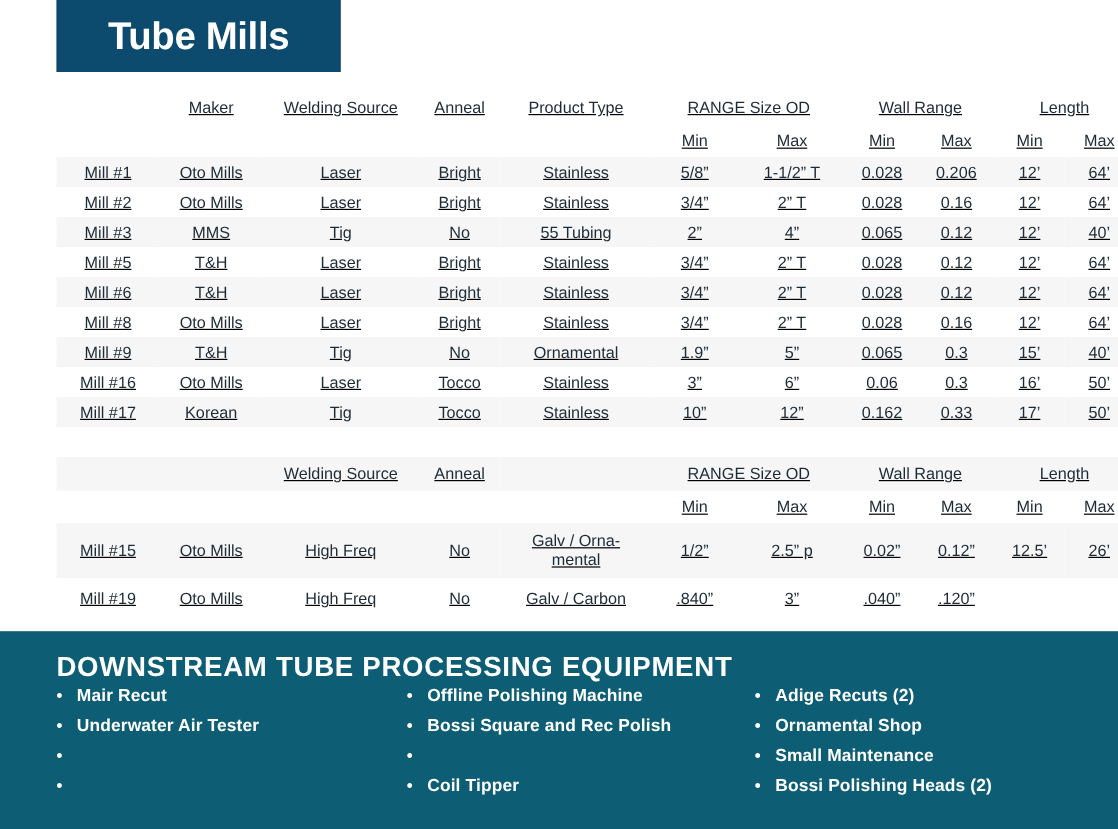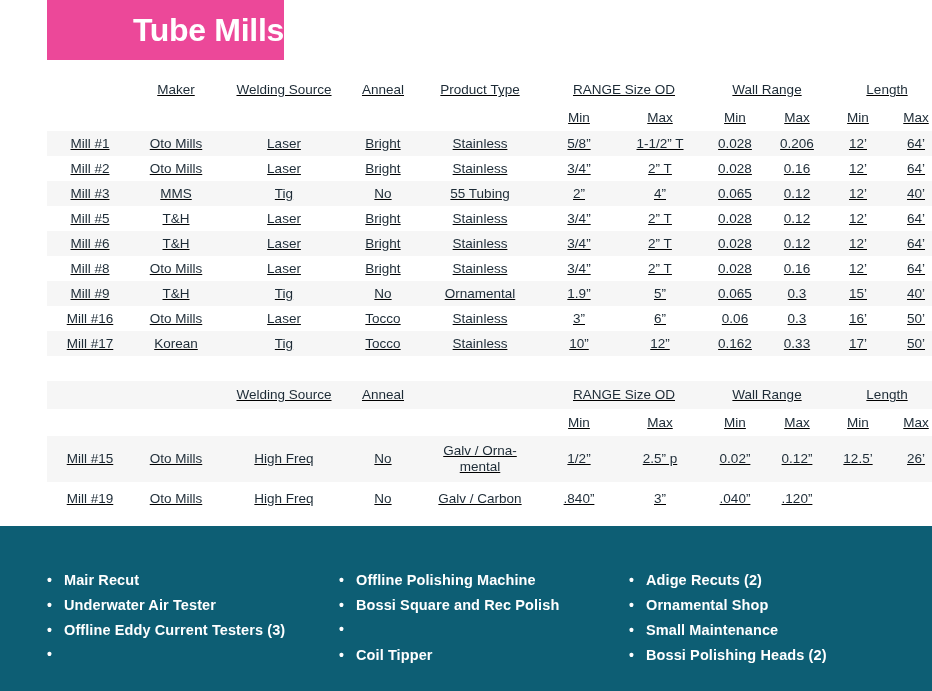--- a/index.html
+++ b/index.html
@@ -19,24 +19,24 @@
     background: #ffffff;
   }
 
   
   .title-banner {
     position: absolute;
     left: 47px;
     top: 0;
     width: 237px;
     height: 60px;
-    background: #ec4899;
+    background: #0c4a6e;
     display: flex;
     align-items: center;
-    justify-content: flex-end;
+    justify-content: center;
   }
   .title-banner-text {
     color: #ffffff;
     font-size: 32px;
     font-weight: bold;
     letter-spacing: -0.3px;
     line-height: 1;
   }
 
   
@@ -391,33 +391,33 @@
             <td>.040”</td>
             <td>.120”</td>
             <td></td>
             <td></td>
           </tr>
         </tbody>
     </table>
   </div>
 
   <div class="downstream">
+    <div class="downstream-title">DOWNSTREAM TUBE PROCESSING EQUIPMENT</div>
     <div class="ds-columns">
       <div class="ds-col ds-col-1" id="ds-col-1">
           <div class="ds-item">
             <span class="ds-bullet">•</span>
             <span>Mair Recut</span>
           </div>
           <div class="ds-item">
             <span class="ds-bullet">•</span>
             <span>Underwater Air Tester</span>
           </div>
           <div class="ds-item">
             <span class="ds-bullet">•</span>
-            <span>Offline Eddy Current Testers (3)</span>
           </div>
           <div class="ds-item">
             <span class="ds-bullet">•</span>
           </div>
         </div>
       <div class="ds-col ds-col-2" id="ds-col-2">
           <div class="ds-item">
             <span class="ds-bullet">•</span>
             <span>Offline Polishing Machine</span>
           </div>

